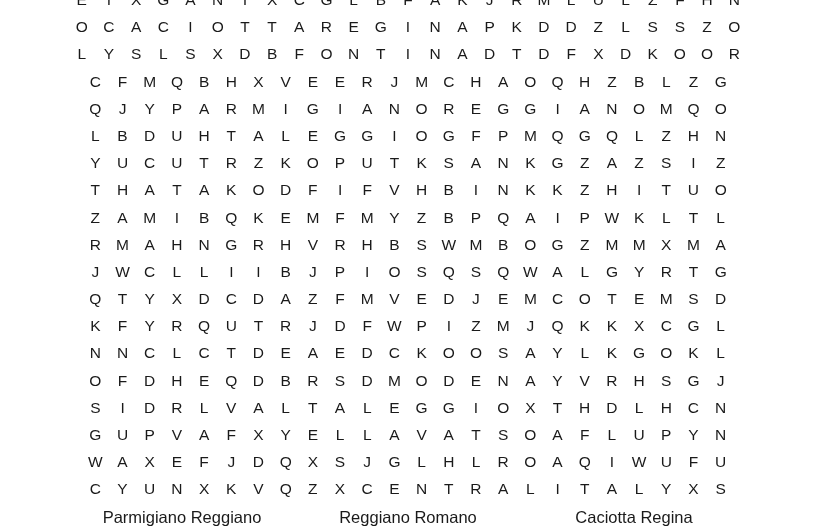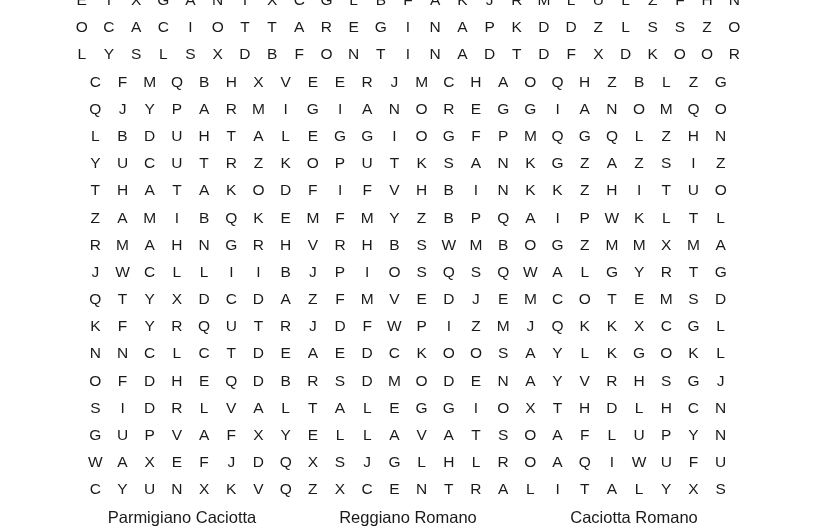--- a/index.html
+++ b/index.html
@@ -554,17 +554,17 @@
         <span class="cell">I</span>
         <span class="cell">T</span>
         <span class="cell">A</span>
         <span class="cell">L</span>
         <span class="cell">Y</span>
         <span class="cell">X</span>
         <span class="cell">S</span>
       </div>
     </div>
   <div class="words" id="wordlist">
-      <div class="word">Parmigiano Caciotta</div>
+      <div class="word">Parmigiano Reggiano</div>
       <div class="word">Reggiano Romano</div>
-      <div class="word">Caciotta Romano</div>
+      <div class="word">Caciotta Regina</div>
     </div>
 </div>
 
 </body></html>

